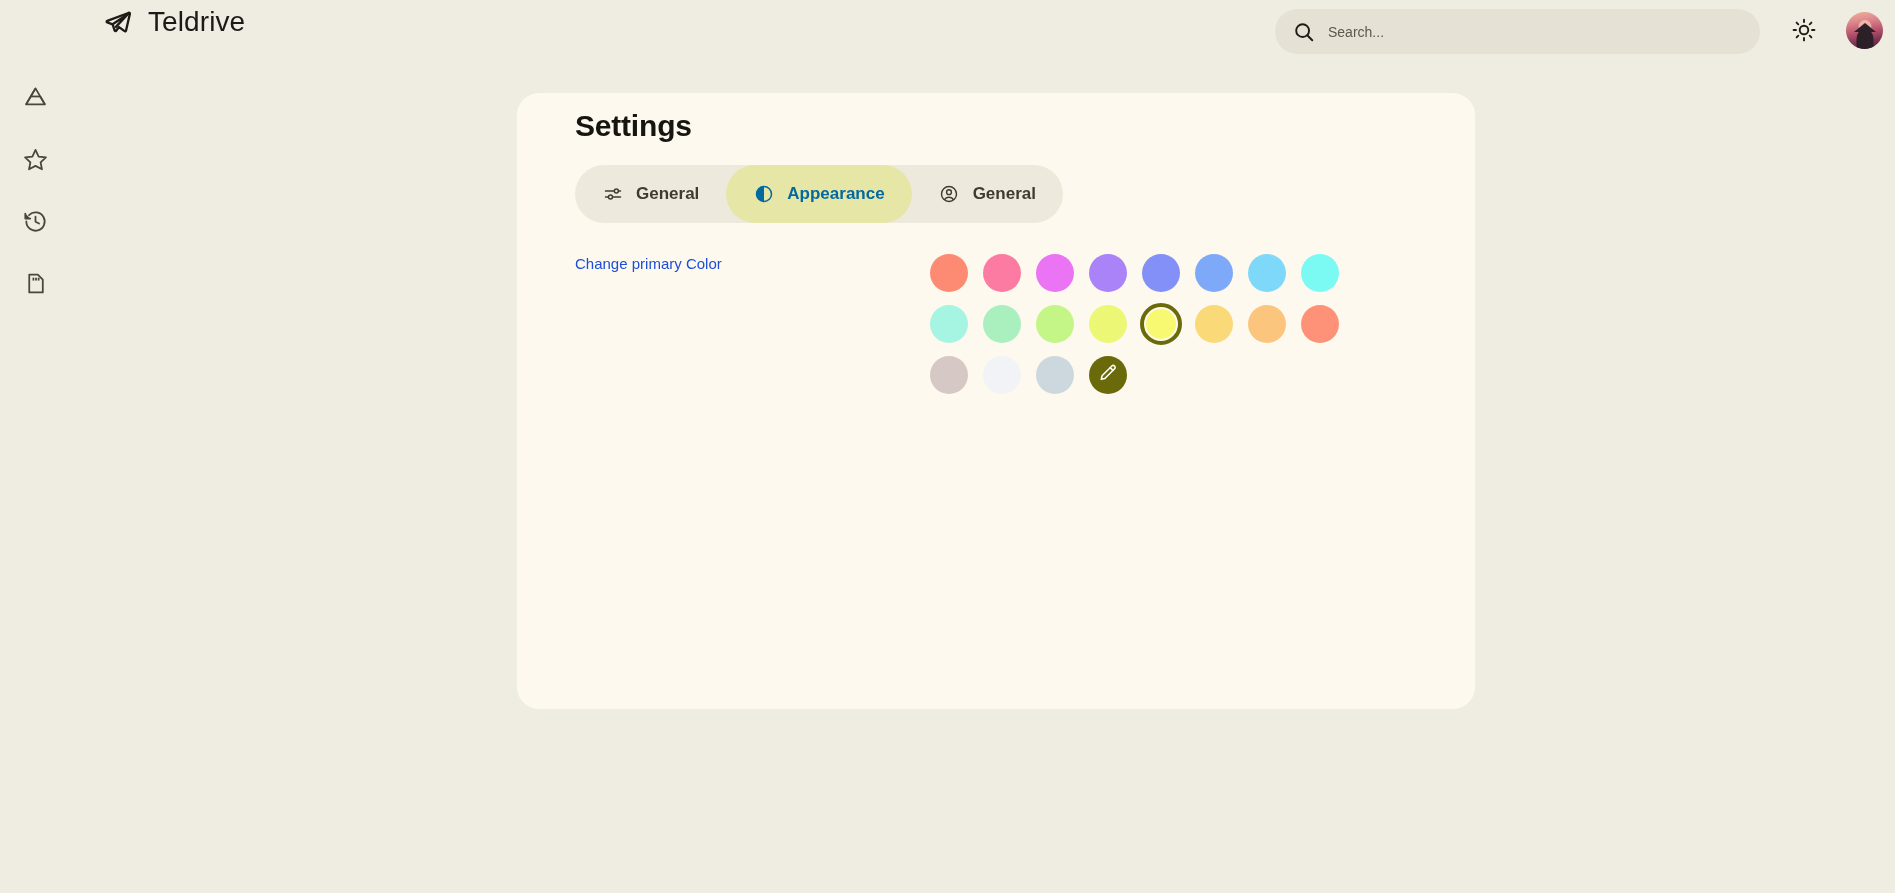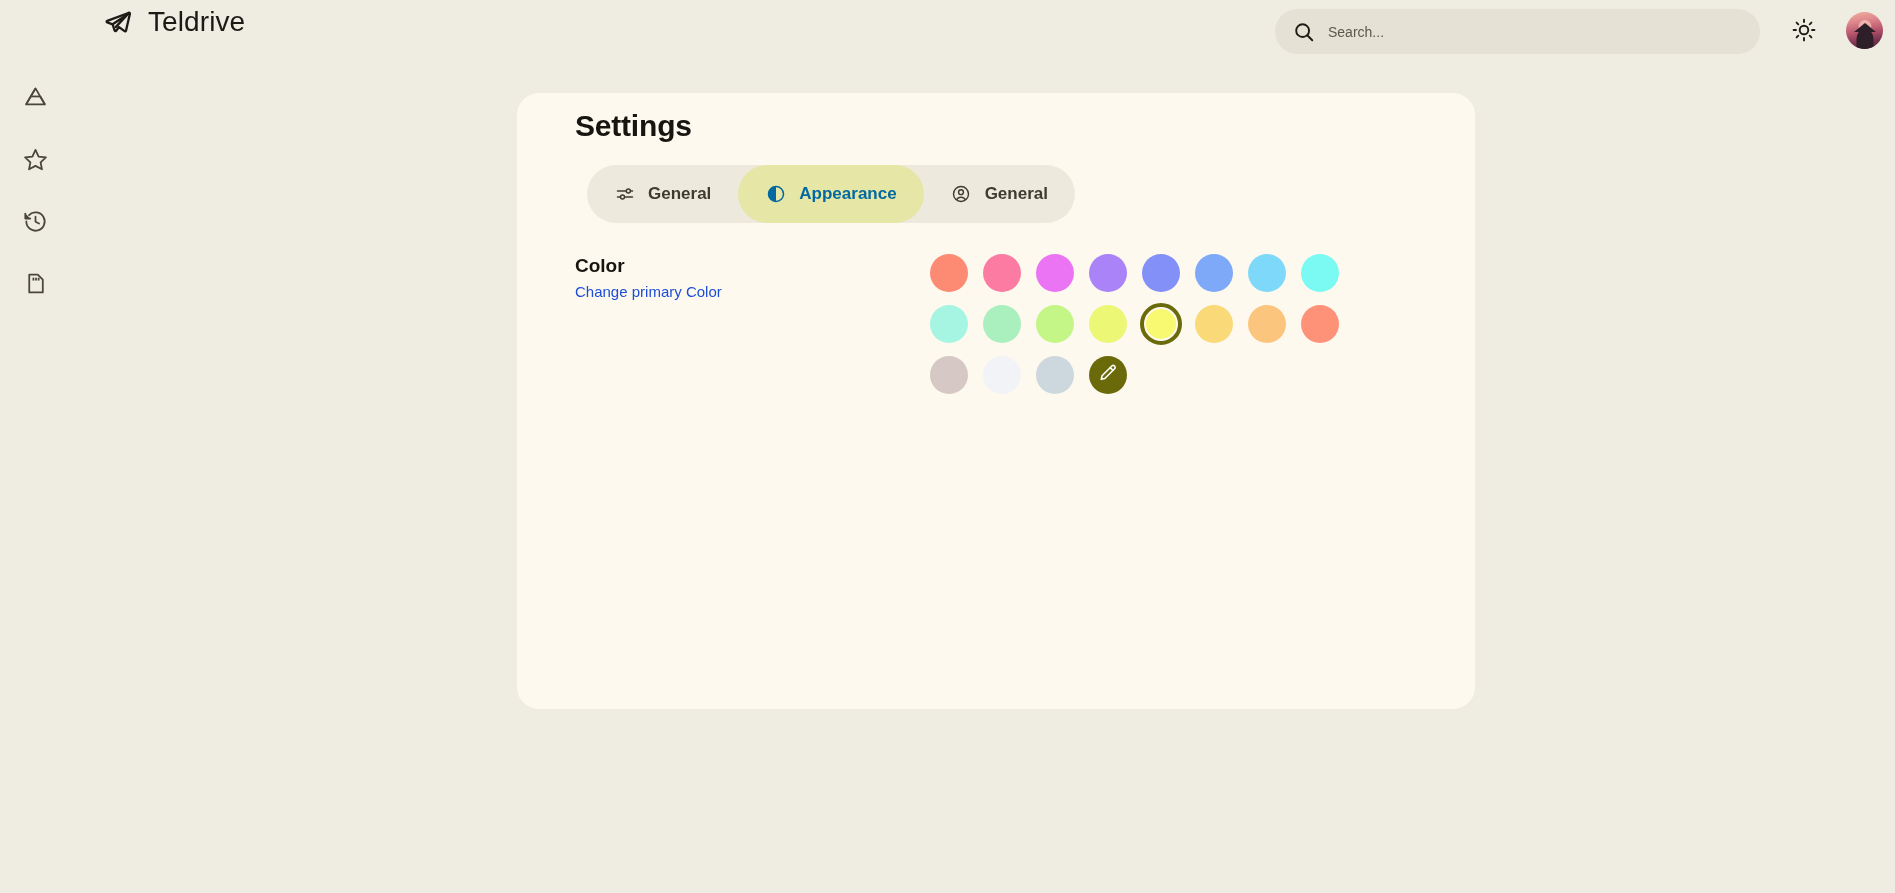--- a/index.html
+++ b/index.html
@@ -167,21 +167,21 @@
     left: 58px;
     top: 16px;
     font-size: 30px;
     font-weight: 700;
     color: #17150f;
     letter-spacing: -0.2px;
   }
 
   .tabs {
     position: absolute;
-    left: 70px;
+    left: 58px;
     top: 72px;
     height: 58px;
     background: #edeadd;
     border-radius: 29px;
     display: flex;
     align-items: center;
   }
   .tab {
     height: 58px;
     display: flex;
@@ -388,21 +388,20 @@
           <circle cx="12" cy="9.8" r="2.9"></circle>
           <path d="M6.6 19.2a6 6 0 0 1 10.8 0"></path>
         </svg>
       </span>
       <span>General</span>
     </button>
   </div>
 
   <section class="section">
     <div class="section-text">
-      <div class="section-title">Color</div>
       <div class="section-sub">Change primary Color</div>
     </div>
     <div class="swatch-grid">
         <div class="swatch-cell">
           <button class="swatch" title="coral" style="background: rgb(253, 138, 114);"></button>
         </div>
         <div class="swatch-cell">
           <button class="swatch" title="pink" style="background: rgb(252, 123, 162);"></button>
         </div>
         <div class="swatch-cell">

